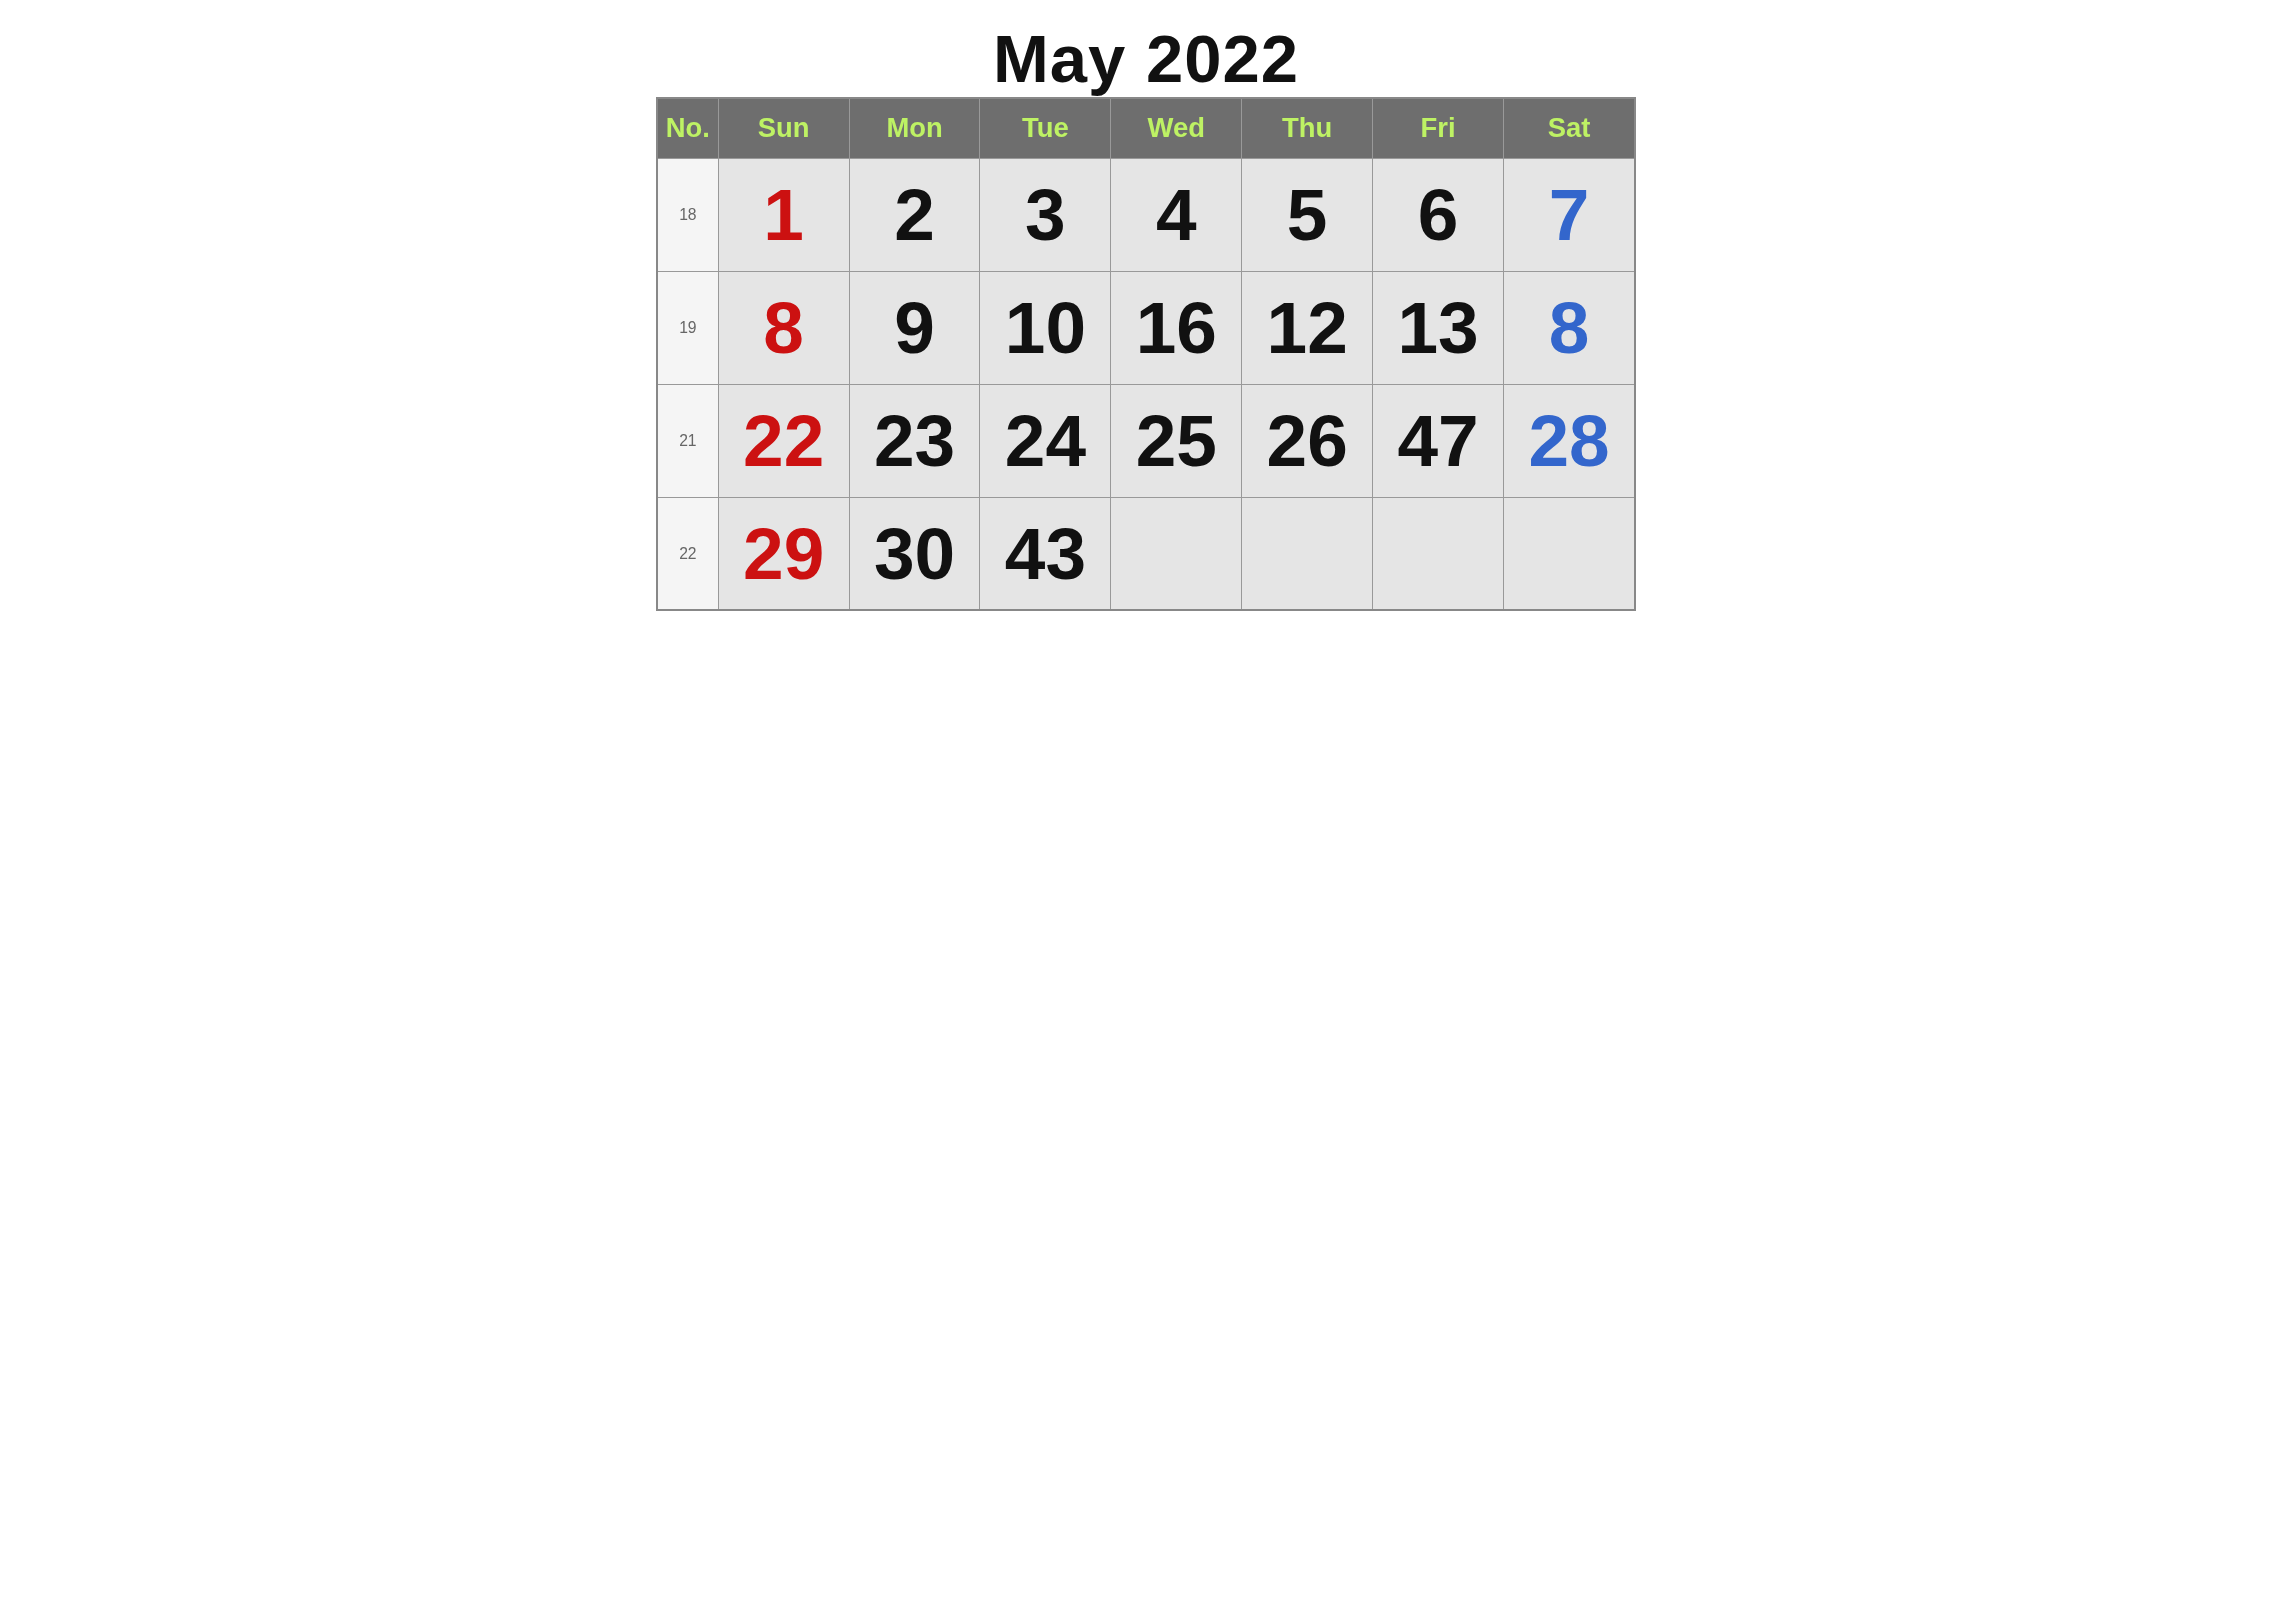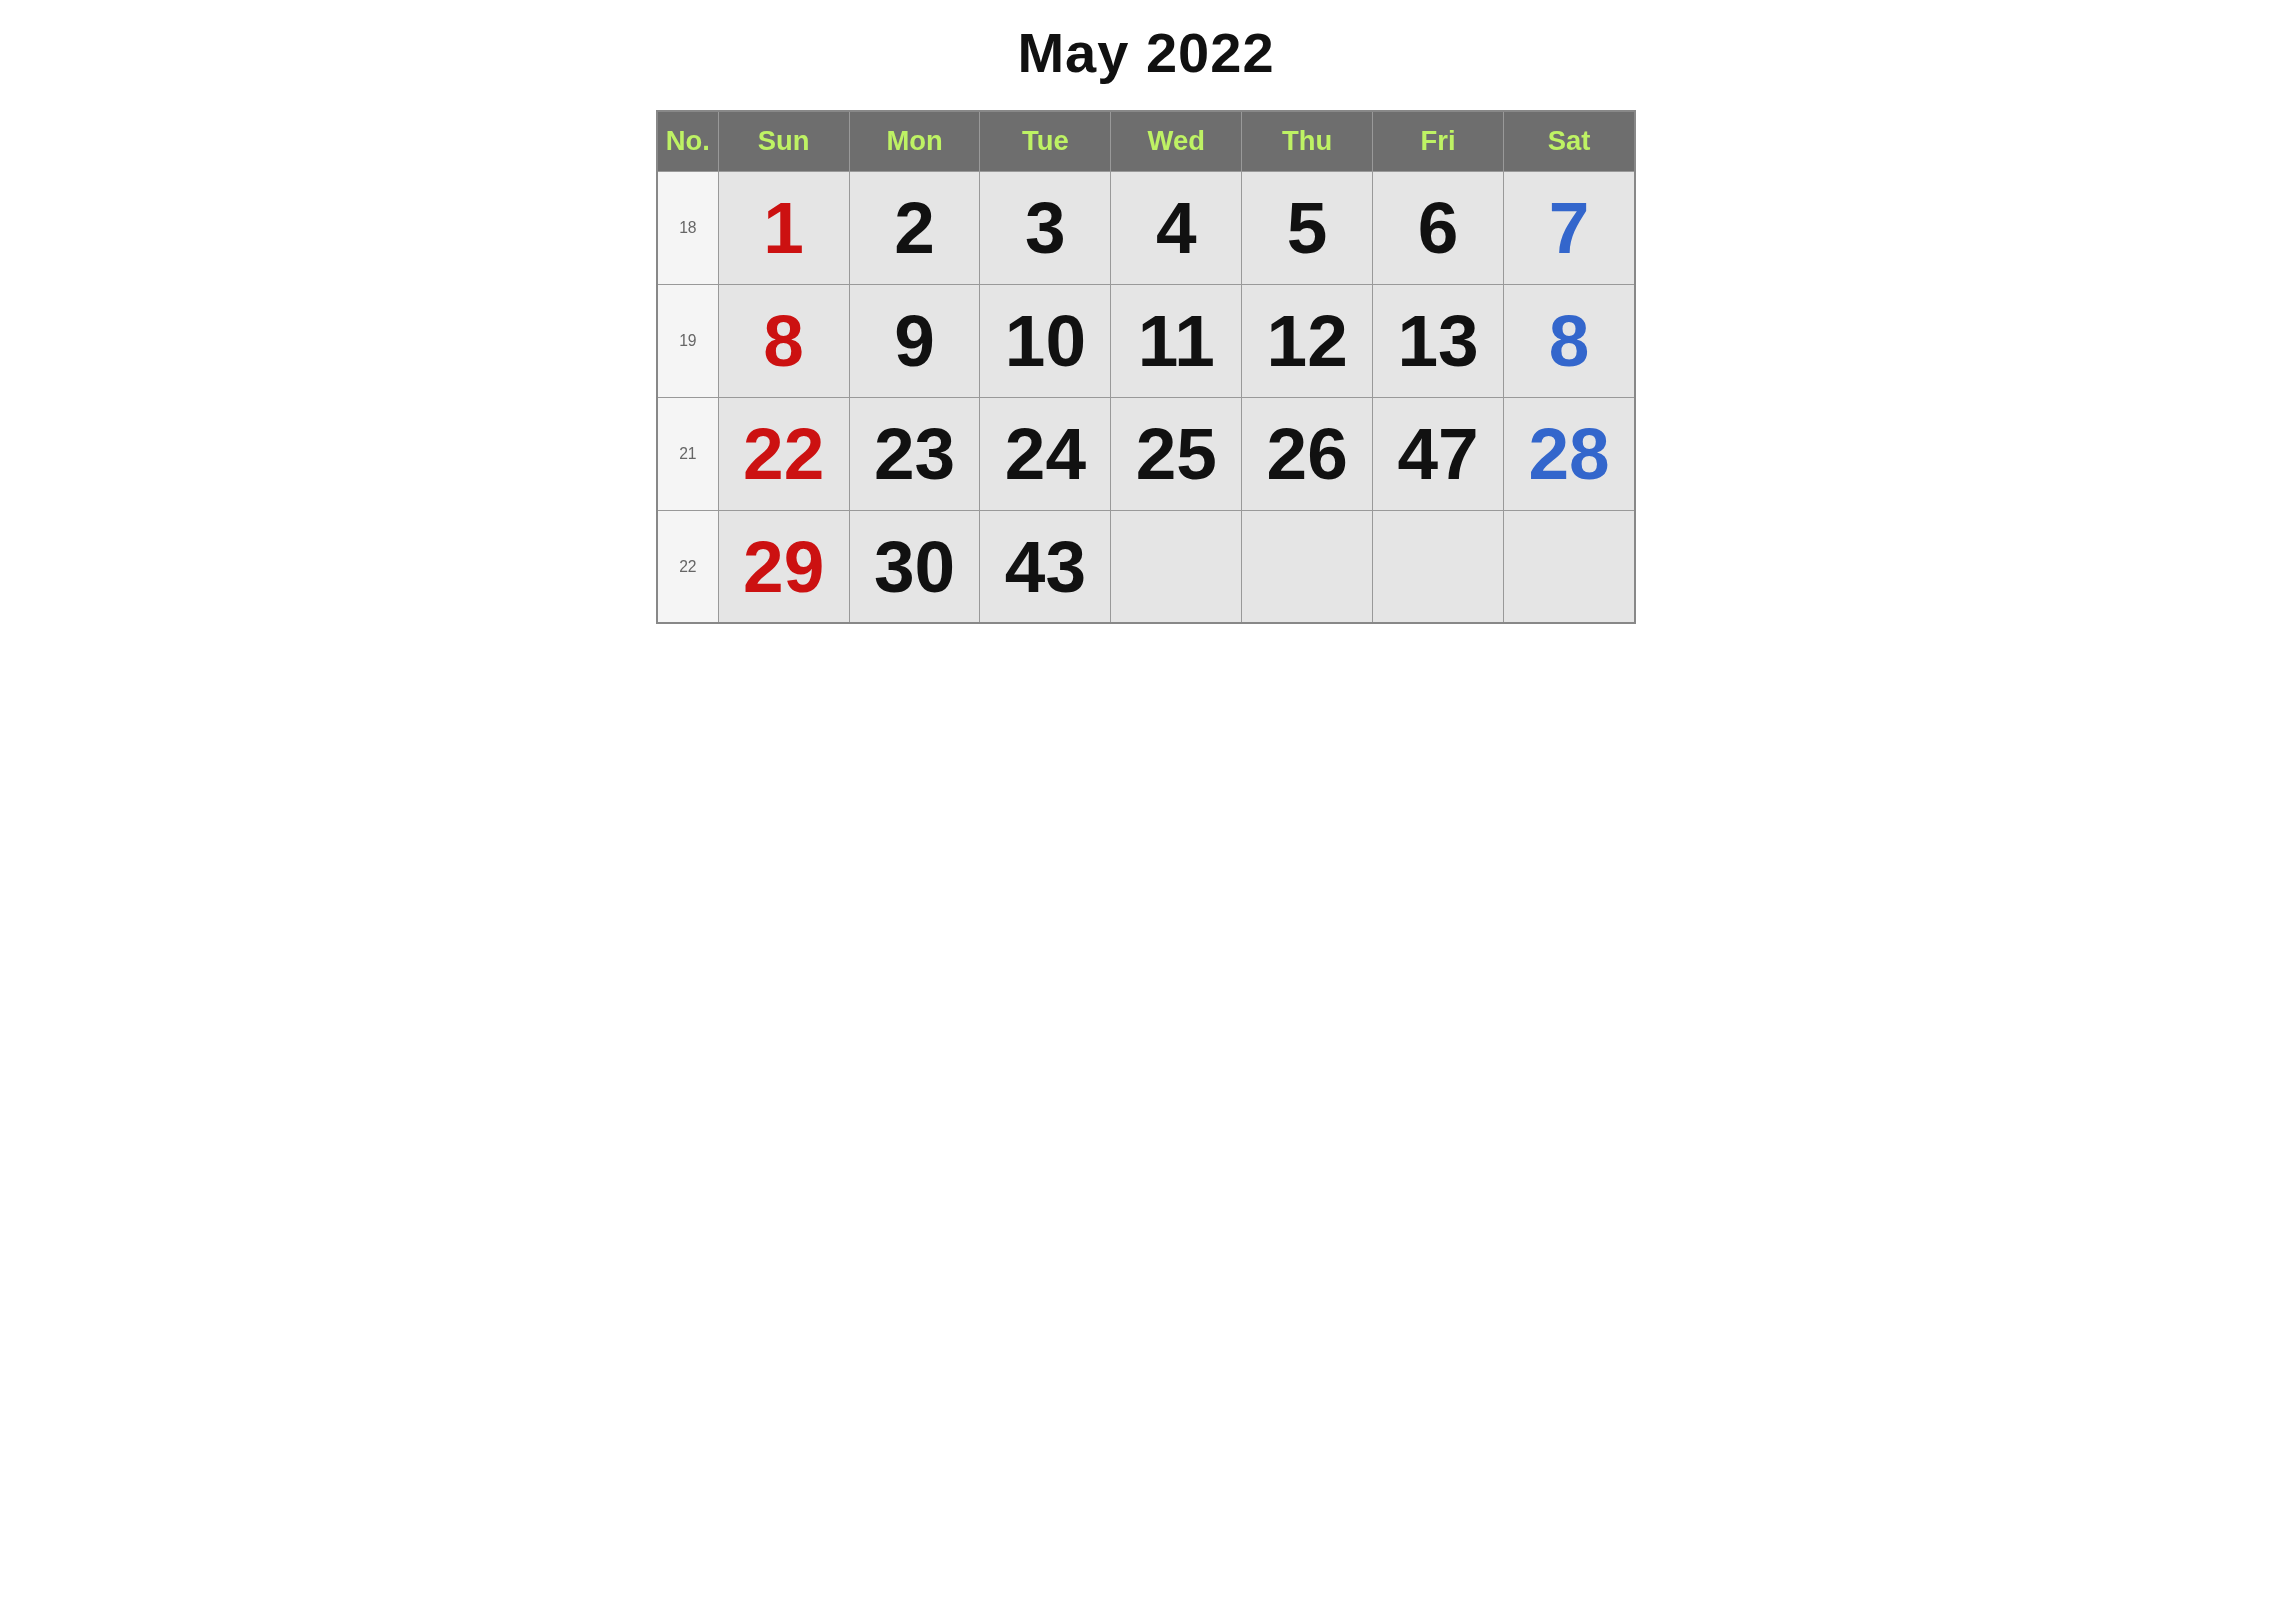--- a/index.html
+++ b/index.html
@@ -18,24 +18,24 @@
       padding: 19.6px;
     }
 
     .calendar-container {
       width: 980px;
       max-width: 100%;
     }
 
     .calendar-title {
       text-align: center;
-      font-size: 56px;
+      font-size: 67px;
       font-weight: 900;
       color: #111111;
-      margin-bottom: 25px;
+      margin-bottom: 0;
       font-family: Arial Black, Arial, sans-serif;
       letter-spacing: 1px;
     }
 
     .calendar-table {
       width: 100%;
       border-collapse: collapse;
       border: 2px solid #888;
     }
 
@@ -181,21 +181,21 @@
           <td class="day-cell">
             <span class="day-num red">8</span>
           </td>
           <td class="day-cell">
             <span class="day-num black">9</span>
           </td>
           <td class="day-cell">
             <span class="day-num black">10</span>
           </td>
           <td class="day-cell">
-            <span class="day-num black">11</span>
+            <span class="day-num black">16</span>
           </td>
           <td class="day-cell">
             <span class="day-num black">12</span>
           </td>
           <td class="day-cell">
             <span class="day-num black">13</span>
           </td>
           <td class="day-cell">
             <span class="day-num blue">8</span>
           </td>

